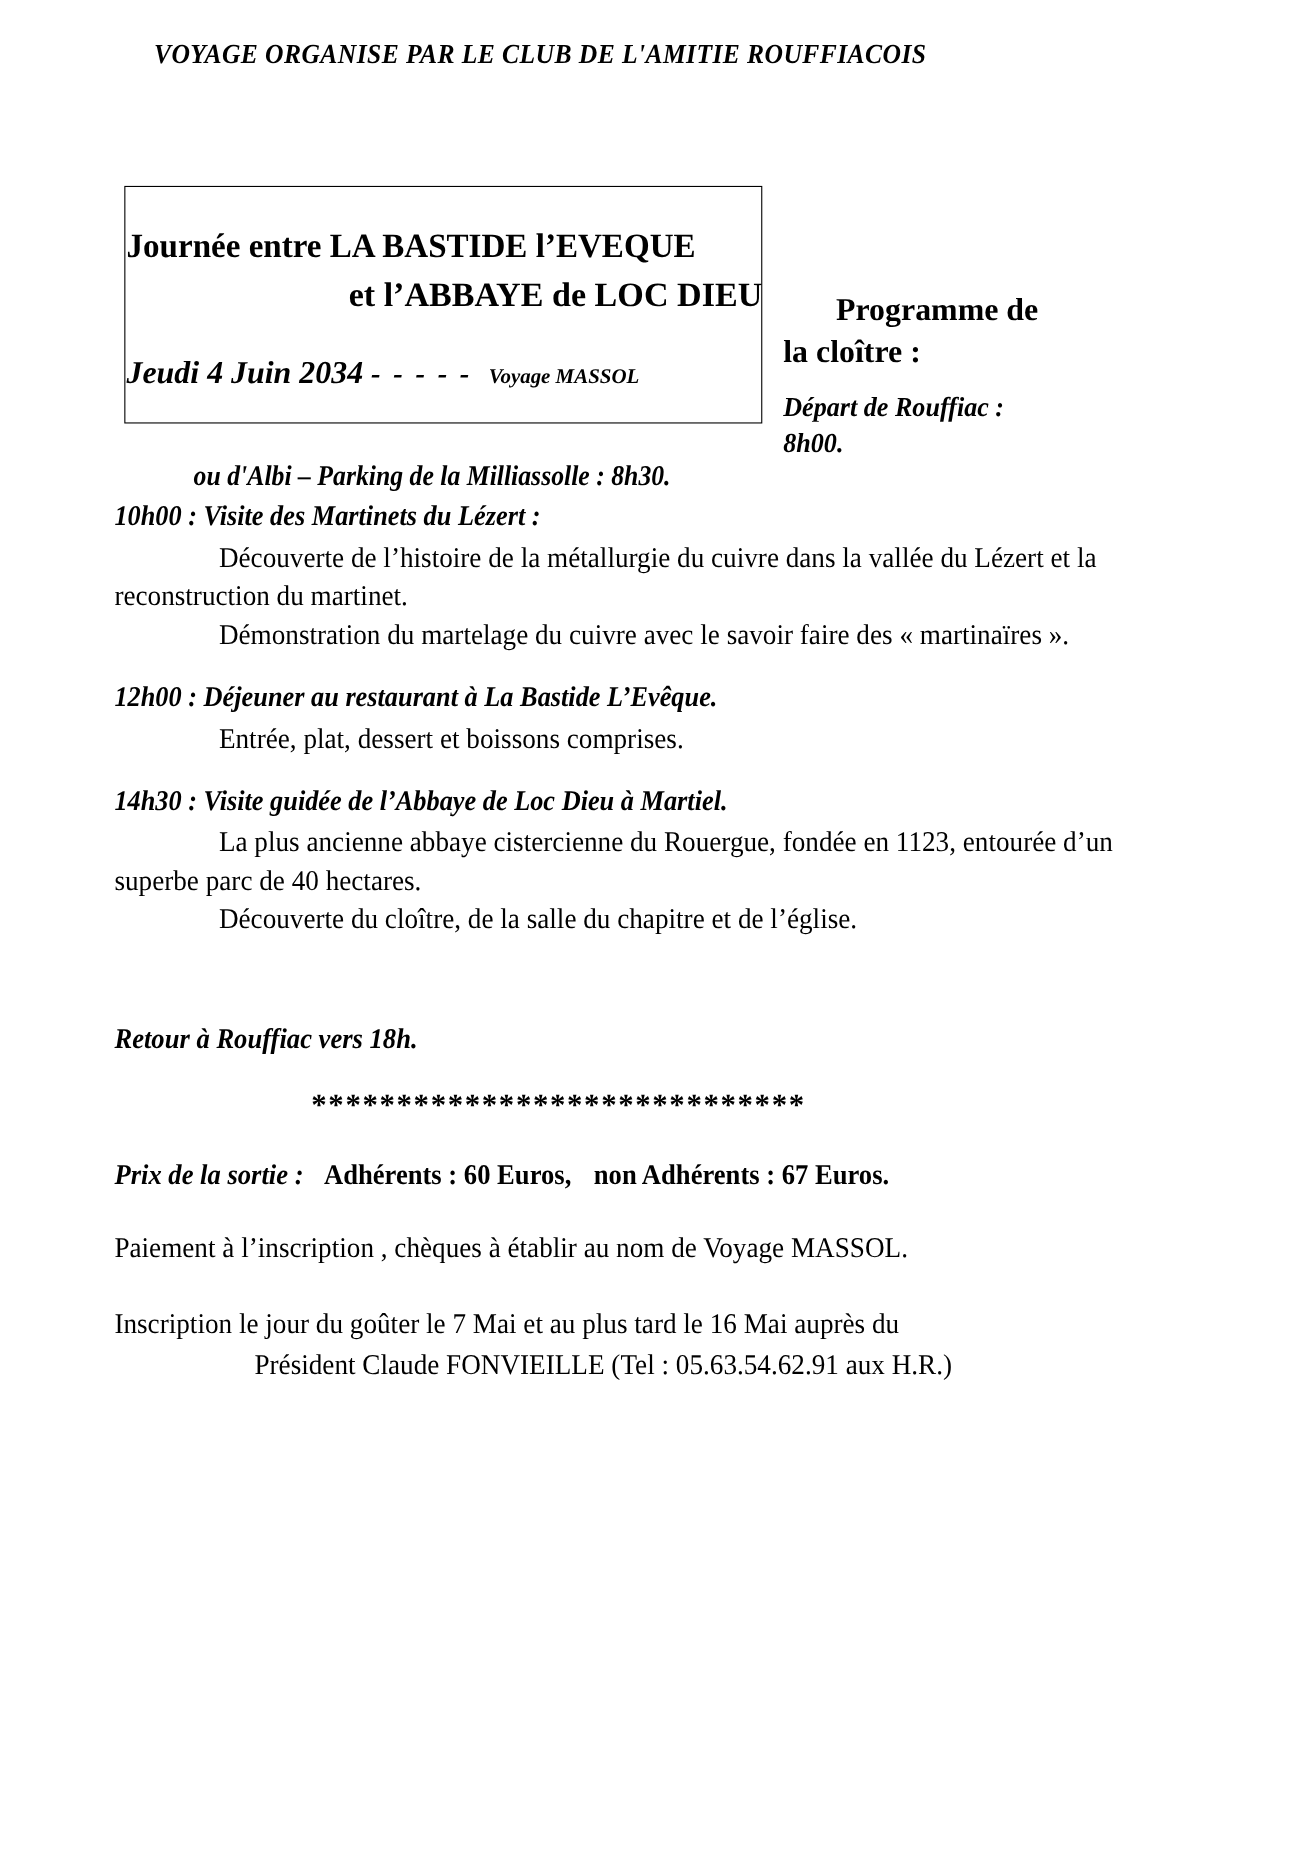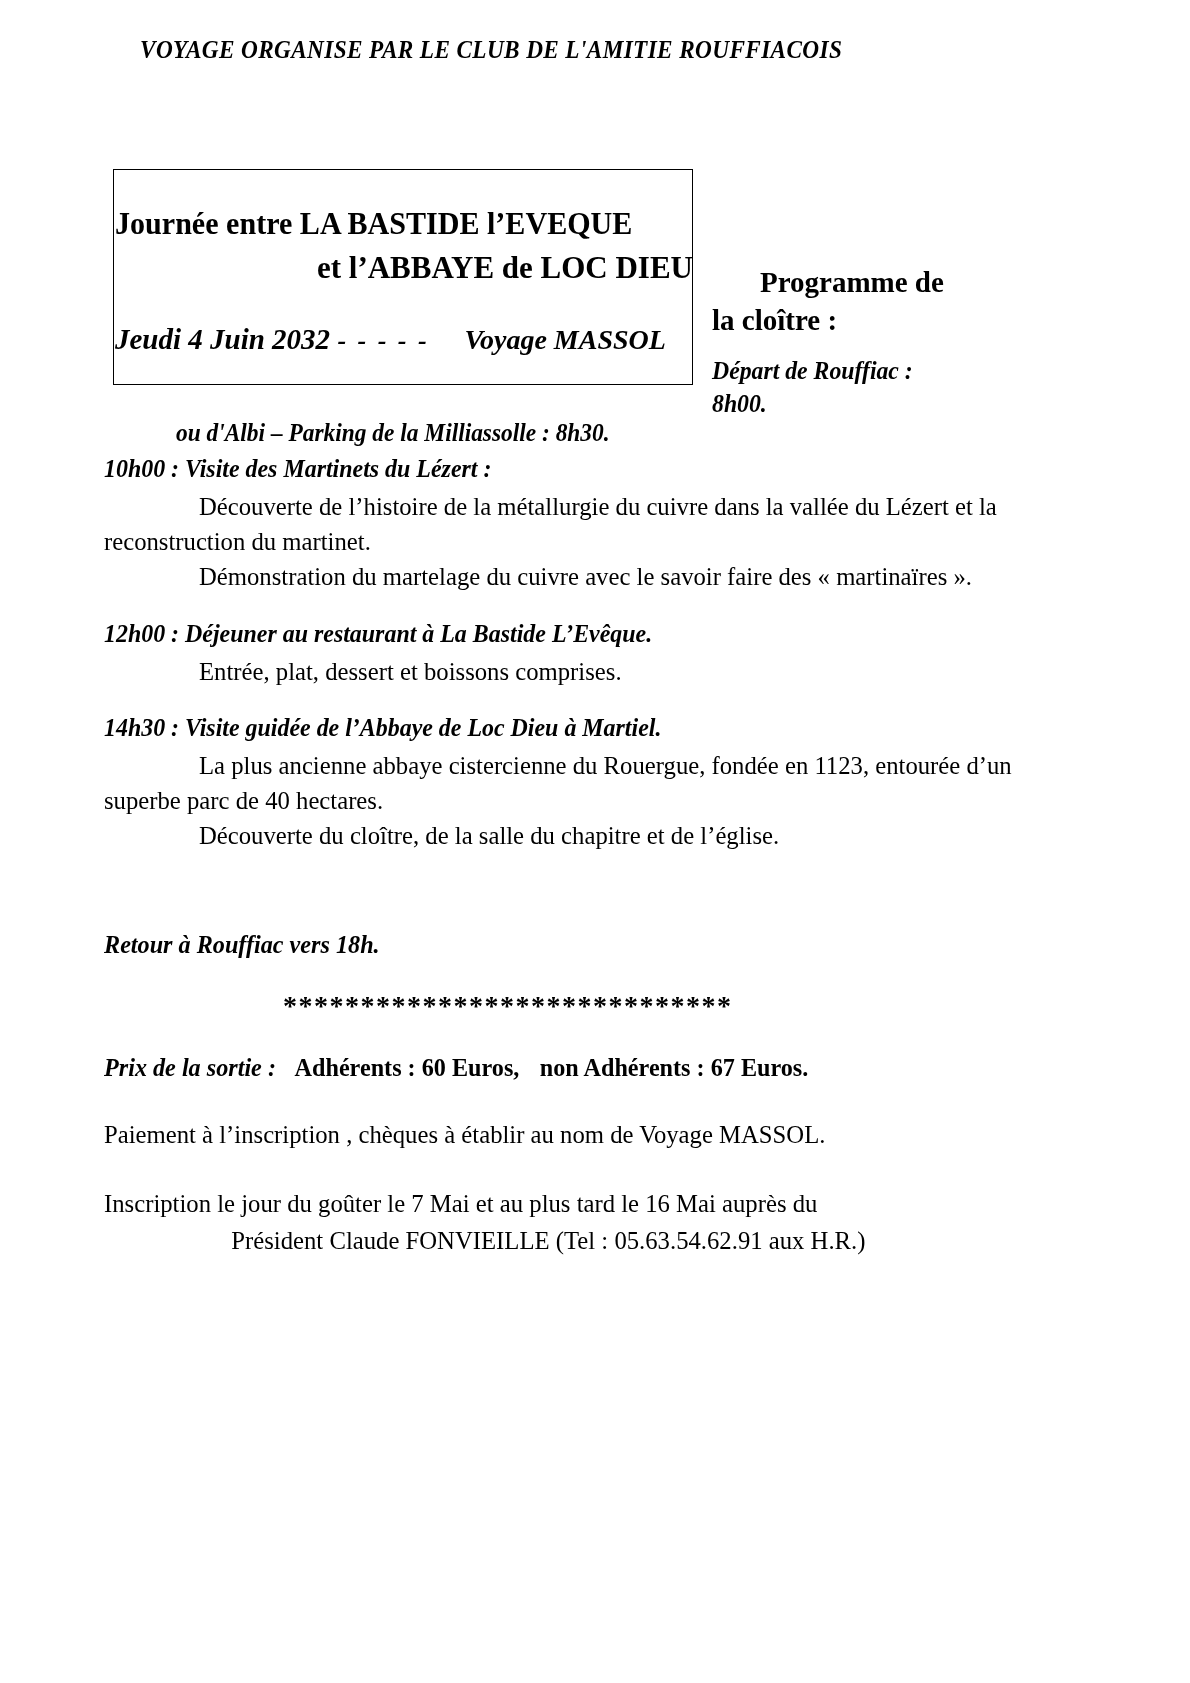--- a/index.html
+++ b/index.html
@@ -73,22 +73,22 @@
     font-size: 29px;
     font-weight: bold;
     font-style: italic;
     white-space: nowrap;
   }
   .title-date .dashes {
     letter-spacing: 2.5px;
     font-size: 26px;
   }
   .title-date .massol {
-    font-size: 28px;
-    margin-left: 28px;
+    font-size: 19px;
+    margin-left: 8px;
   }
 
   
   .prog-heading {
     position: absolute;
     left: 712px;
     top: 245px;
     width: 300px;
     font-size: 29px;
     font-weight: bold;
@@ -228,21 +228,21 @@
 <div class="page">
 
   <div class="doc-header">VOYAGE  ORGANISE PAR LE CLUB DE L'AMITIE ROUFFIACOIS</div>
 
   <div class="title-box"></div>
 
   <div class="title-line1">Journée entre LA BASTIDE l’EVEQUE</div>
   <div class="title-line2">et l’ABBAYE de LOC DIEU</div>
 
   <div class="title-date">
-    <span>Jeudi 4 Juin 2032</span>
+    <span>Jeudi 4 Juin 2034</span>
     <span class="dashes">- - - - -</span>
     <span class="massol">Voyage MASSOL</span>
   </div>
 
   <div class="prog-heading">
     <span class="ind"></span><span>Programme de</span><br>
     <span>la cloître :</span>
   </div>
 
   <div class="depart">

